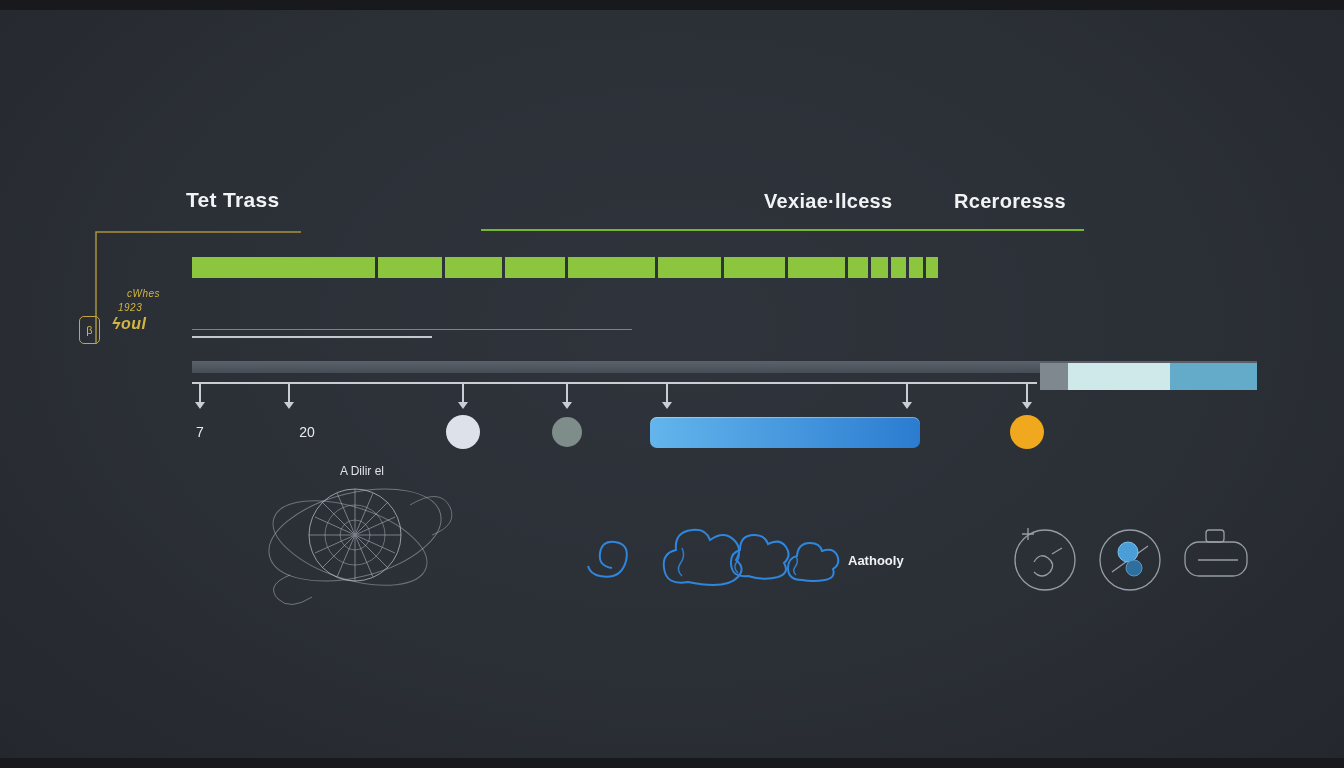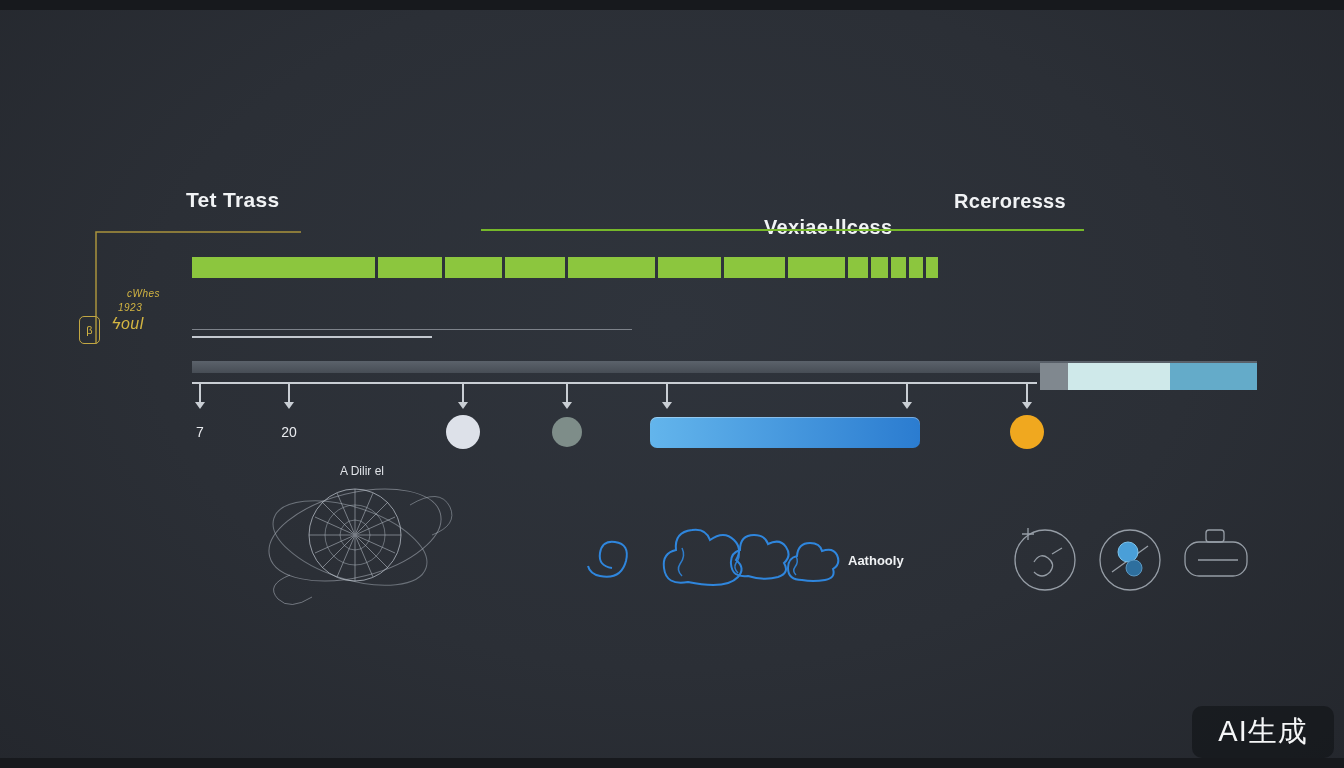--- a/index.html
+++ b/index.html
@@ -12,29 +12,29 @@
     position:relative;width:1344px;height:768px;
     background:radial-gradient(ellipse at 50% 42%, #2f343c 0%, #2b2f36 55%, #24272d 100%);
     overflow:hidden;
   }
   .edge-strip{position:absolute;left:0;width:100%;background:#17191d;}
   .edge-top{top:0;height:10px;}
   .edge-bottom{bottom:0;height:10px;}
 
   .title{position:absolute;color:#f1f3f5;font-weight:700;letter-spacing:.3px;}
   .title-left{left:186px;top:188px;font-size:21px;}
-  .title-mid{left:764px;top:190px;font-size:20px;margin-top:26px;}
+  .title-mid{left:764px;top:190px;font-size:20px;}
   .title-right{left:954px;top:190px;font-size:20px;}
   .green-underline{position:absolute;left:481px;top:229px;width:603px;height:2px;background:#76b82a;}
 
   .note-bracket{position:absolute;left:75px;top:224px;}
   .note-line{position:absolute;color:#d3b542;font-style:italic;letter-spacing:.5px;}
   .note-line-1{left:127px;top:288px;font-size:10px;}
   .note-line-2{left:118px;top:302px;font-size:10px;}
-  .note-line-3{left:112px;top:315px;font-size:16px;font-weight:400;}
+  .note-line-3{left:112px;top:315px;font-size:16px;font-weight:700;}
   .note-tag{
     position:absolute;left:79px;top:316px;width:19px;height:26px;
     border:1.5px solid #c2a743;border-radius:5px;color:#d3b542;
     font-size:11px;display:flex;align-items:center;justify-content:center;
   }
 
   .gbar{position:absolute;left:192px;top:257px;height:21px;display:flex;gap:3px;}
   .gseg{height:100%;}
 
   .form-label{
@@ -143,21 +143,21 @@
         <div class="tick-line"></div>
         <div class="tick-arrow"></div>
       </div>
       <div class="tick" style="left: 1027px;">
         <div class="tick-line"></div>
         <div class="tick-arrow"></div>
       </div>
     </div>
   <div id="markers">
       <div class="m-text" style="left: 200px;">7</div>
-      <div class="m-text" style="left: 289px;">20</div>
+      <div class="m-text" style="left: 307px;">20</div>
       <div class="m-text small" style="left: 362px; margin-top: 39px;">A Dilir el</div>
       <div class="m-circle" style="left: 463px; width: 34px; height: 34px; background: rgb(221, 225, 233);"></div>
       <div class="m-circle" style="left: 567px; width: 30px; height: 30px; background: rgb(126, 141, 137);"></div>
       <div class="m-bar" style="left: 650px; width: 270px; background: linear-gradient(90deg, rgb(99, 181, 236), rgb(43, 124, 208));"></div>
       <div class="m-circle" style="left: 1027px; width: 34px; height: 34px; background: rgb(240, 168, 31);"></div>
     </div>
 
   <svg class="sketch" style="left:250px;top:465px;" width="210" height="145">
     <g stroke="#b9c0c9" fill="none" stroke-width="1">
       <circle cx="105" cy="70" r="46" opacity="0.75"></circle>
@@ -206,14 +206,13 @@
       <rect x="185" y="32" width="62" height="34" rx="14"></rect>
       <rect x="206" y="20" width="18" height="12" rx="3"></rect>
       <path d="M198,50 h40"></path>
     </g>
     <g>
       <circle cx="128" cy="42" r="10" fill="#4a9fd8" stroke="#7cc3ec" stroke-width="1"></circle>
       <circle cx="134" cy="58" r="8" fill="#2e6f9e" stroke="#5b98c2" stroke-width="1"></circle>
     </g>
   </svg>
 
-  <div class="watermark">AI生成</div>
 </div>
 
 </body></html>

